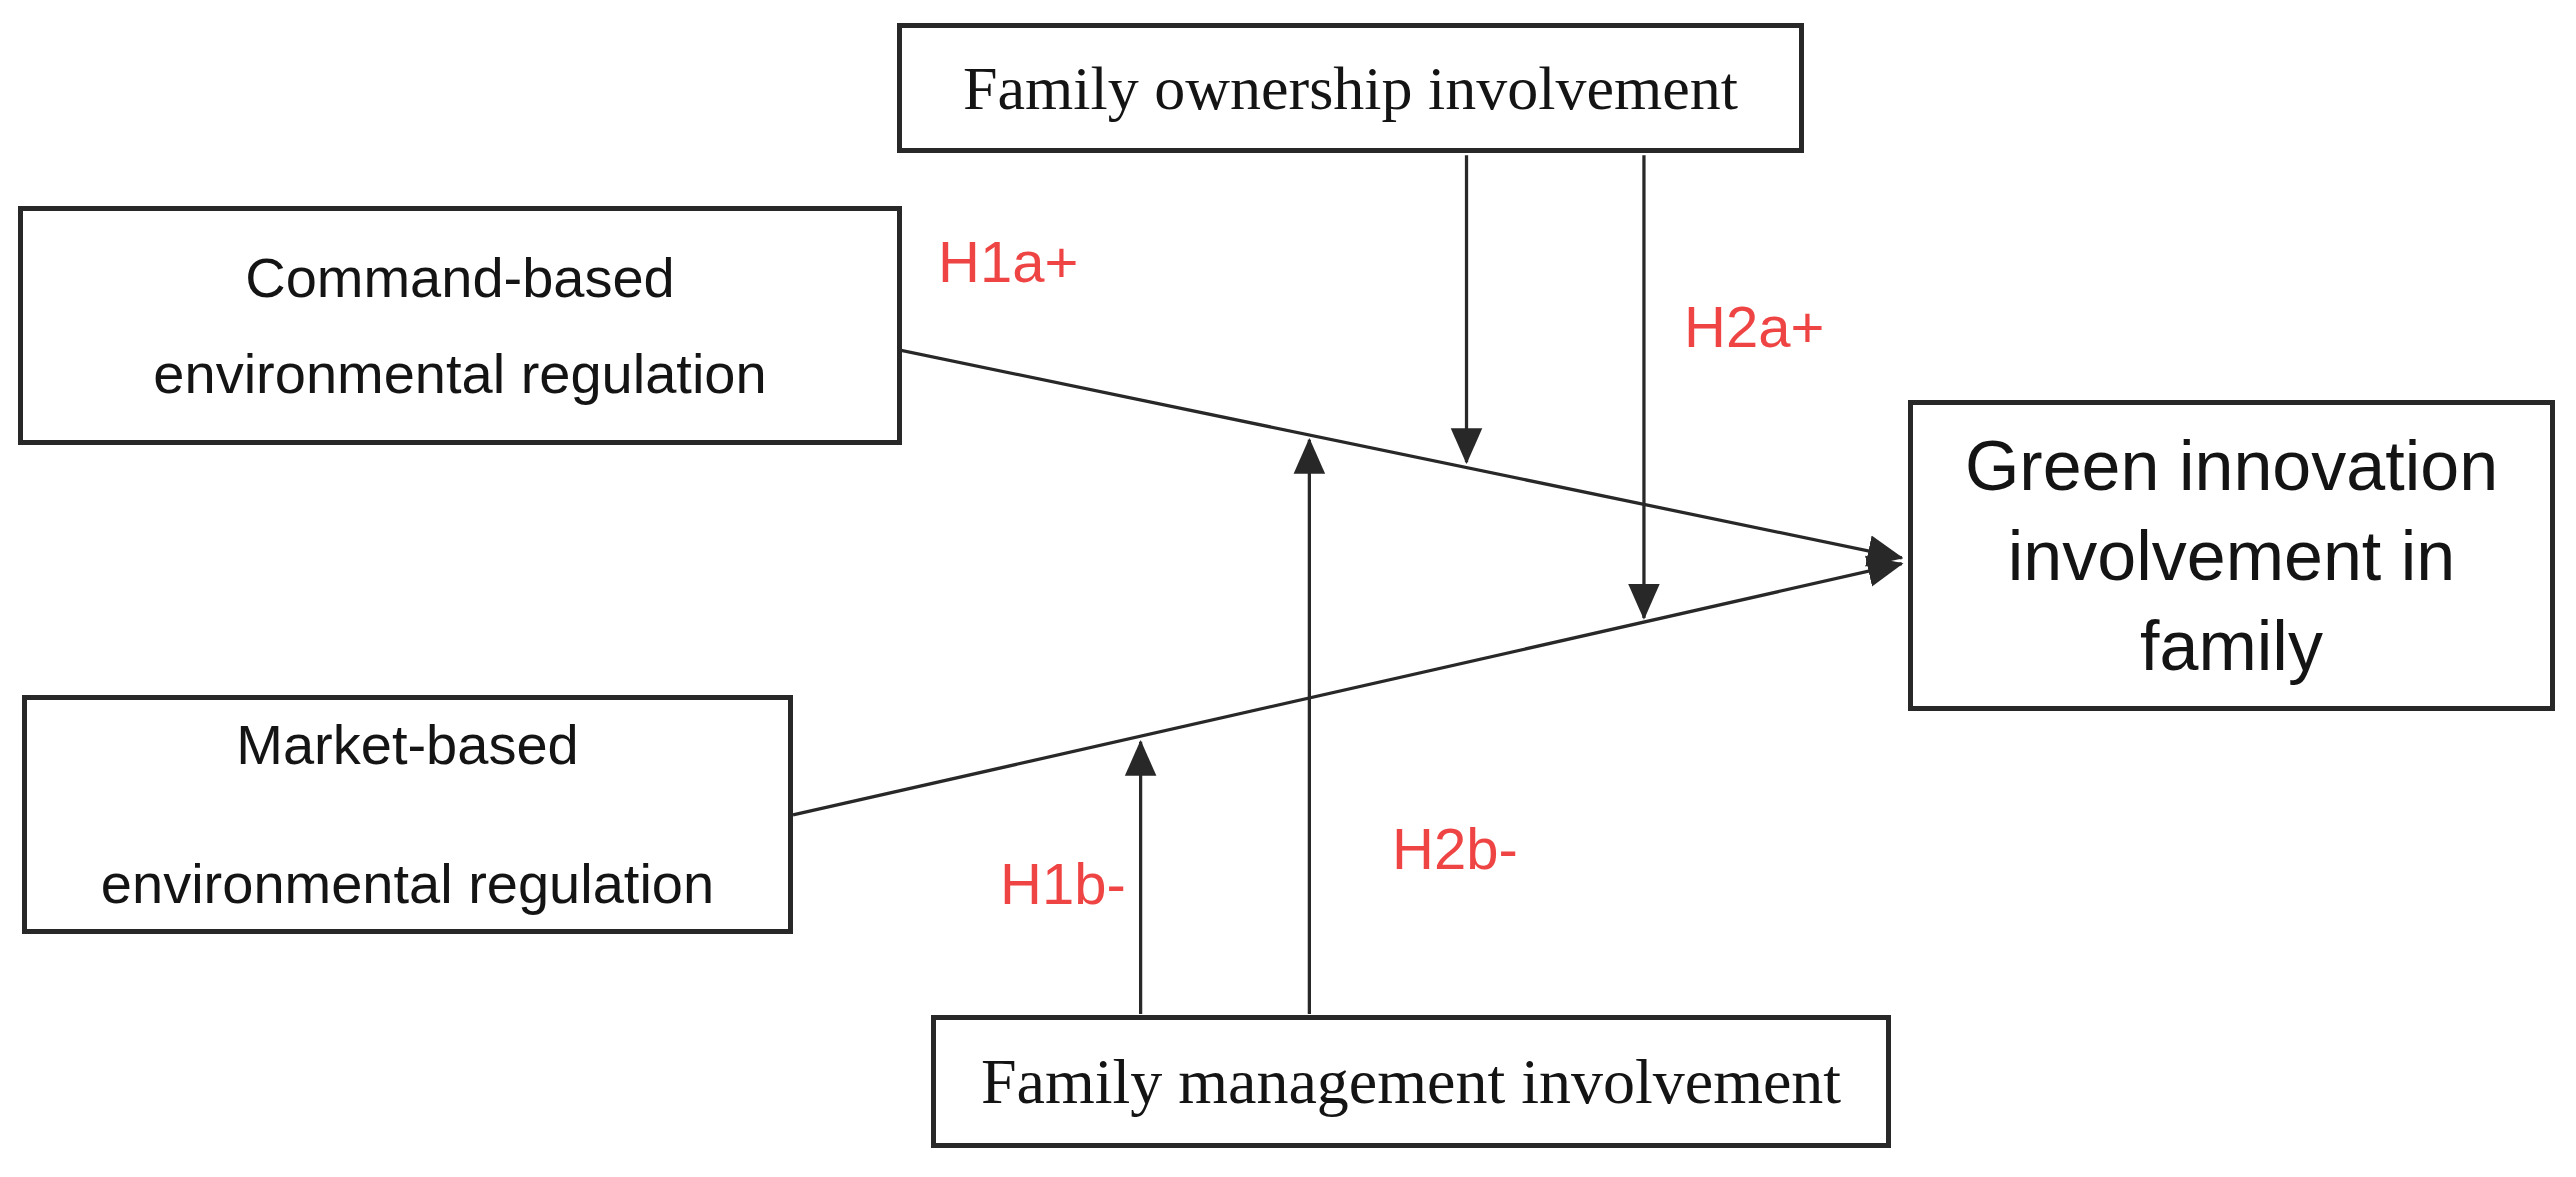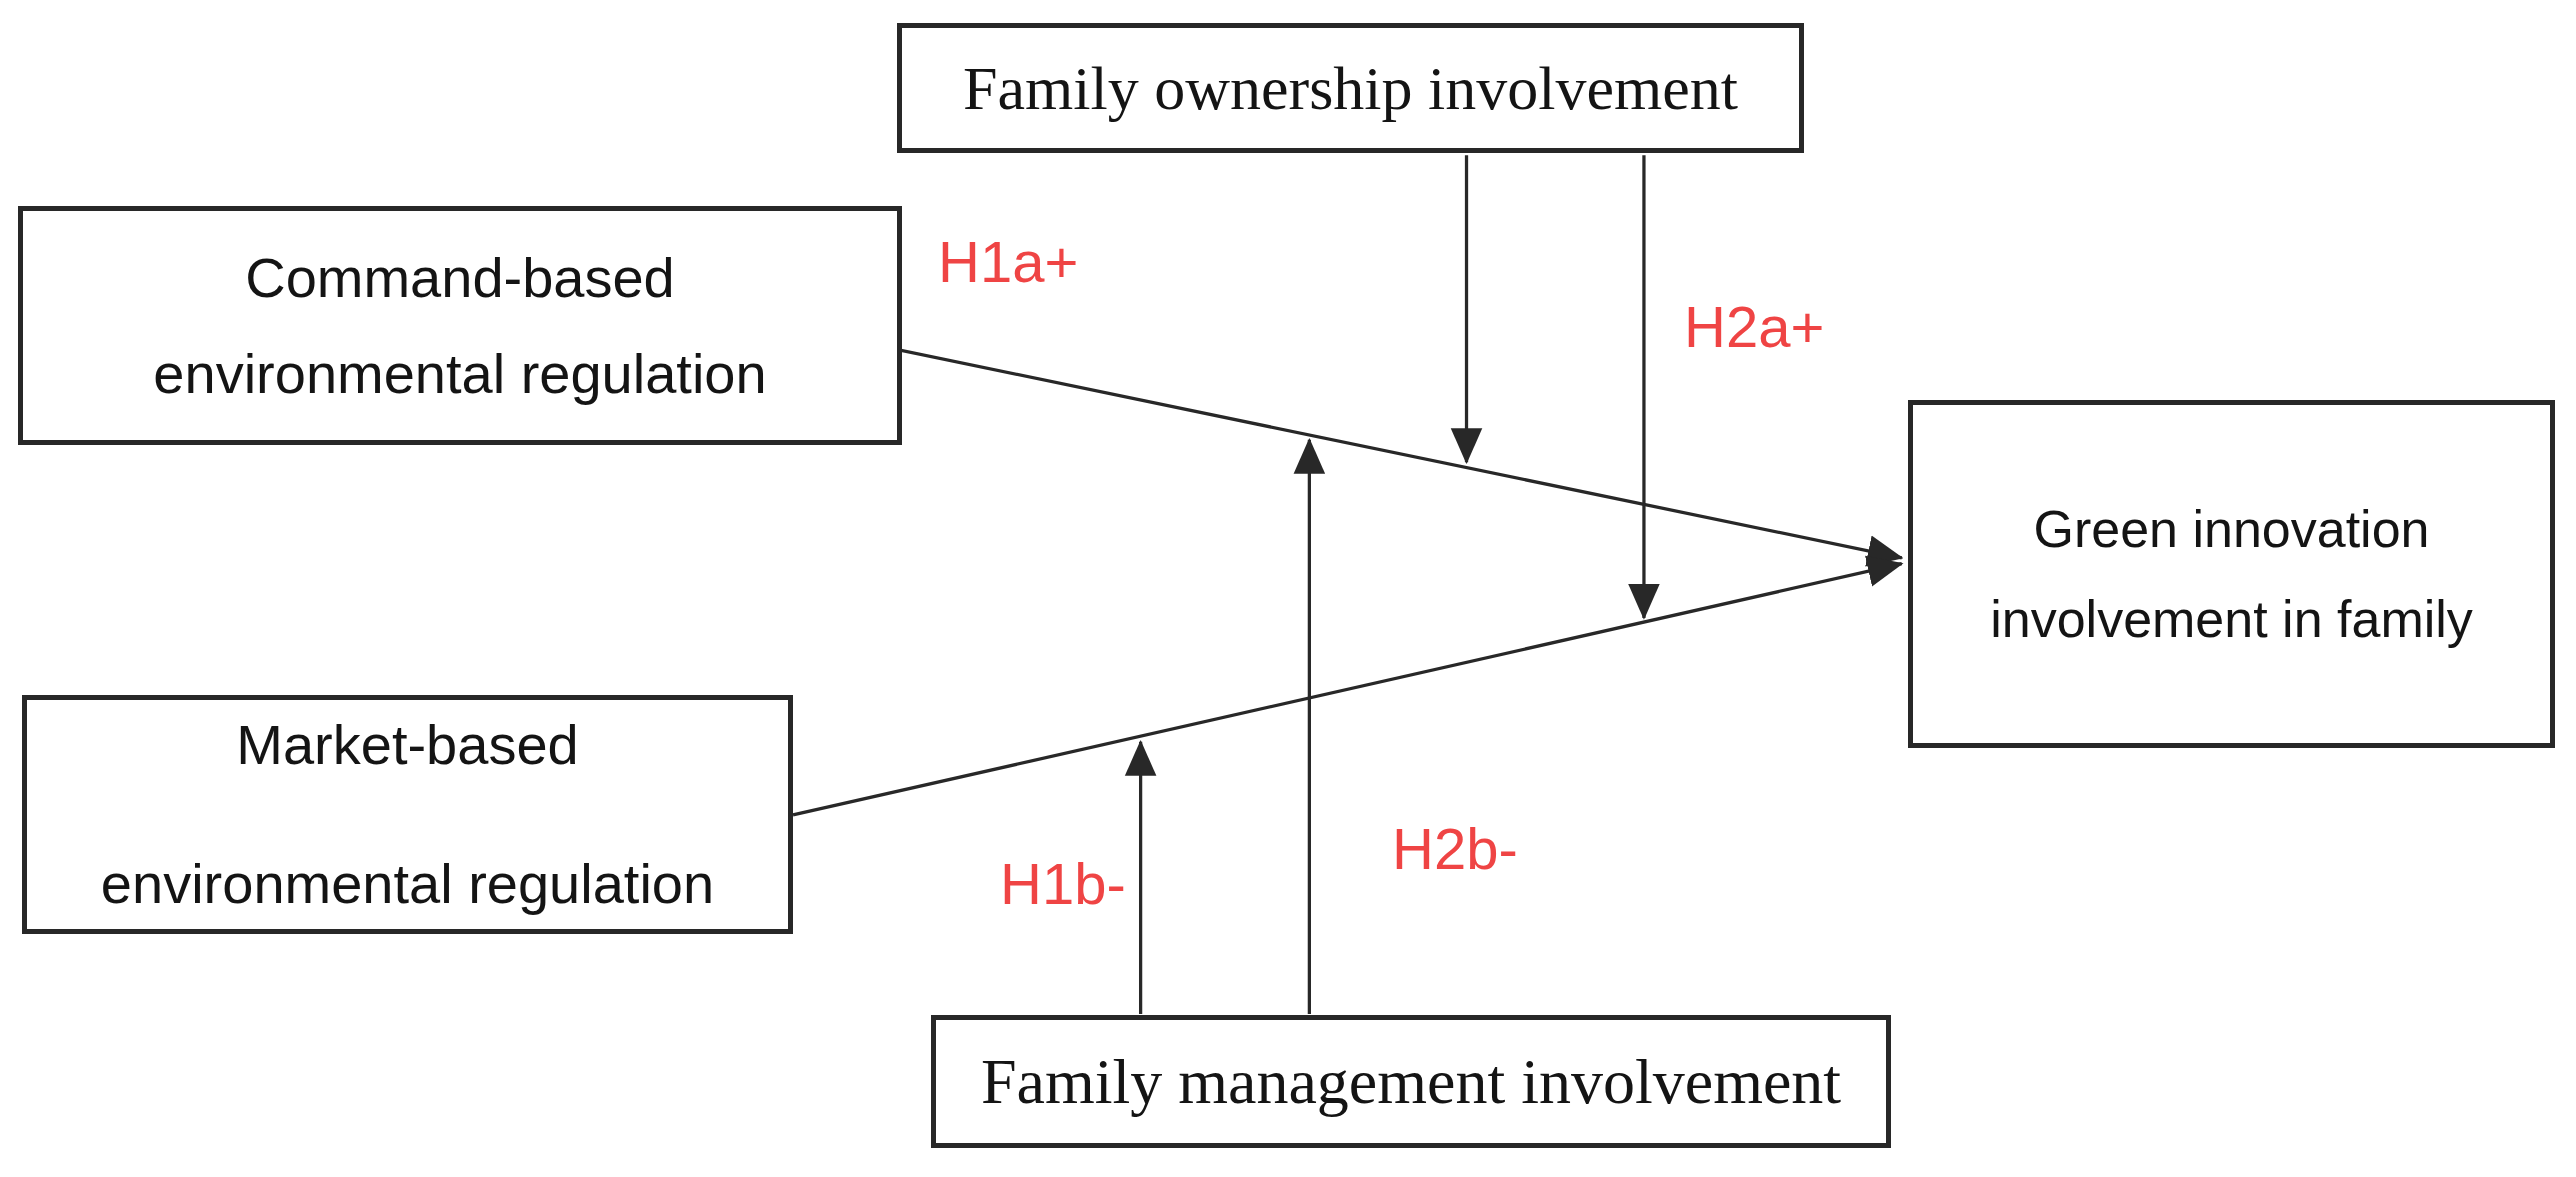--- a/index.html
+++ b/index.html
@@ -20,21 +20,21 @@
     display:flex;flex-direction:column;
     align-items:center;justify-content:center;
     text-align:center;
   }
   .box .bl{display:block;}
   .serif{font-family:"Liberation Serif","DejaVu Serif",serif;margin-left:8px;}
   .sans{font-family:"Liberation Sans","DejaVu Sans",sans-serif;}
   .node-ownership{left:889px;top:23px;width:907px;height:130px;font-size:62px;}
   .node-command{left:18px;top:206px;width:884px;height:239px;font-size:56px;line-height:96px;}
   .node-market{left:22px;top:695px;width:771px;height:239px;font-size:56px;line-height:96px;gap:43px;}
-  .node-green{left:1908px;top:400px;width:647px;height:348px;font-size:52px;line-height:90px;}
+  .node-green{left:1908px;top:400px;width:647px;height:311px;font-size:70px;line-height:90px;}
   .node-management{left:923px;top:1015px;width:960px;height:133px;font-size:64px;}
   .hlabel{
     position:absolute;
     font-size:58px;line-height:1;
     white-space:nowrap;
     color:#ef4444;
   }
   .hlabel-h1a{left:938px;top:233px;}
   .hlabel-h2a{left:1684px;top:298px;}
   .hlabel-h1b{left:1000px;top:855px;}

